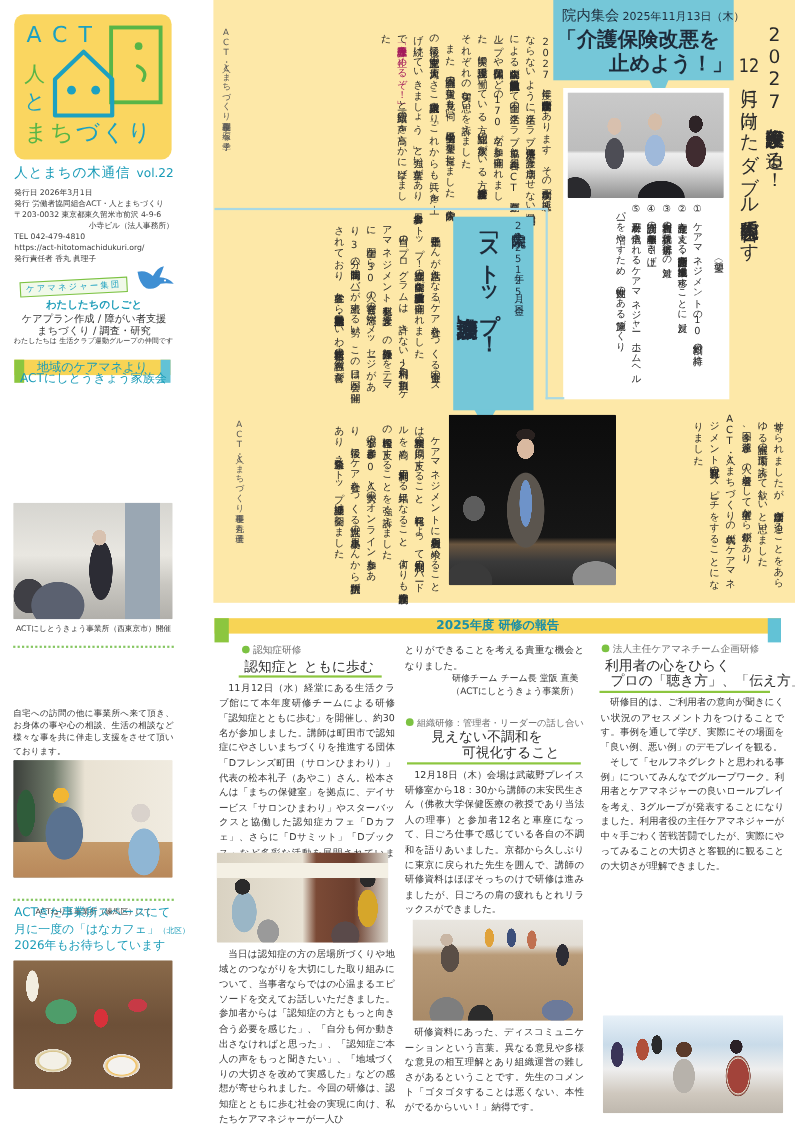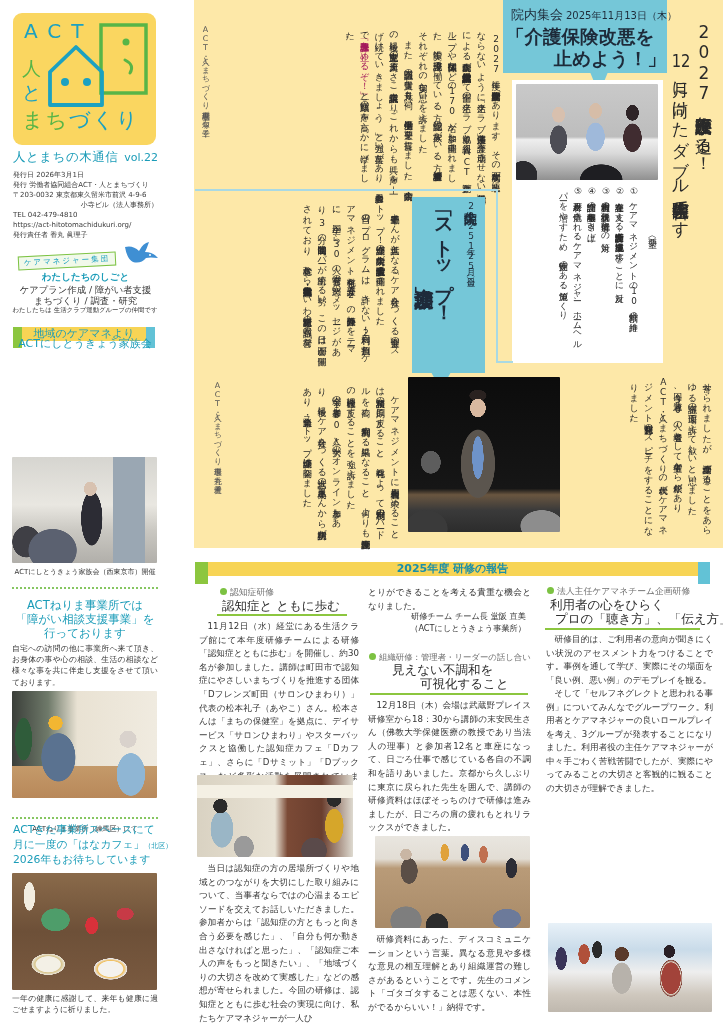--- a/index.html
+++ b/index.html
@@ -122,28 +122,23 @@
   <div class="a banner-txt">地域のケアマネより</div>
 
   <div class="a sb-h" style="top:336px;font-size:11px;line-height:16px;">ACTにしとうきょう家族会</div>
   <div class="a photo" style="left:12px;top:457px;width:145px;height:106px;background:
       radial-gradient(ellipse 9px 10px at 54% 30%, #d8c2b0 70%, transparent 72%),
       radial-gradient(ellipse 15px 38px at 55% 58%, #2c2c34 70%, transparent 72%),
       radial-gradient(ellipse 34px 30px at 28% 88%, #5b6170 70%, transparent 72%),
       radial-gradient(ellipse 20px 22px at 10% 80%, #3f3f45 70%, transparent 72%),
       linear-gradient(90deg, transparent 70%, #9aa7b3 70%, #9aa7b3 92%, transparent 92%),
       linear-gradient(#d6d5d0 0%, #e9e7e1 45%, #c9c7c1 70%, #b1afaa 100%);"></div>
-  <div class="a sb-cap" style="top:567px;">ACTにしとうきょう家族会（西東京市）開催</div>
+  <div class="a sb-cap" style="top:567px;">ACTにしとうきょう事業所（西東京市）開催</div>
   <div class="a dash" style="top:587px;"></div>
 
-  <div class="a sb-h" style="top:598px;font-size:11.5px;line-height:14px;">
-    <div>ACTねりま事業所では</div>
-    <div>「障がい相談支援事業」を</div>
-    <div>行っております</div>
-  </div>
   <div class="a sb-p" style="top:643px;">自宅への訪問の他に事業所へ来て頂き、お身体の事や心の相談、生活の相談など様々な事を共に伴走し支援をさせて頂いております。</div>
   <div class="a photo" style="left:12px;top:691px;width:145px;height:107px;background:
       radial-gradient(circle 10px at 30% 30%, #f2b632 70%, transparent 72%),
       radial-gradient(ellipse 24px 34px at 32% 62%, #5a7290 70%, transparent 72%),
       radial-gradient(ellipse 12px 12px at 80% 45%, #d9d2cc 70%, transparent 72%),
       radial-gradient(ellipse 20px 30px at 82% 78%, #8fb6d4 70%, transparent 72%),
       radial-gradient(ellipse 12px 30px at 8% 45%, #2f5c3a 70%, transparent 72%),
       linear-gradient(180deg, transparent 70%, #c49a6a 70%, #b8885a 100%),
       linear-gradient(90deg, #3b3f3a 0%, #6f7a6a 25%, #e9e2d3 45%, #f0ebe0 100%);"></div>
   <div class="a sb-cap" style="top:824px;">ACTねりま事業所（練馬区）にて</div>
@@ -155,21 +150,20 @@
     <div>2026年もお待ちしています</div>
   </div>
   <div class="a photo" style="left:12px;top:873px;width:145px;height:117px;background:
       radial-gradient(ellipse 22px 14px at 25% 78%, #f3f0e6 55%, #d8c58c 60%, #e9e4d8 75%, transparent 77%),
       radial-gradient(ellipse 22px 14px at 68% 82%, #f4f2ee 55%, #f0c060 60%, #e8e8f0 75%, transparent 77%),
       radial-gradient(ellipse 20px 16px at 30% 40%, #4e9d6a 70%, transparent 72%),
       radial-gradient(ellipse 9px 12px at 55% 45%, #d8313a 70%, transparent 72%),
       radial-gradient(ellipse 14px 10px at 78% 35%, #c73a46 60%, transparent 62%),
       radial-gradient(ellipse 8px 20px at 12% 20%, #f2ede0 70%, transparent 72%),
       linear-gradient(#8a6a4a, #6d5038 50%, #7a5a40);"></div>
-  <div class="a sb-p" style="top:993px;">一年の健康に感謝して、来年も健康に過ごせますように祈りました。</div>
 </aside>
 
 <section class="a yellow"></section>
 
 <div class="vt headline" style="left:694px;top:22px;height:300px;">2027年度介護保険改正が迫る！</div>
 <div class="vt headline" style="left:671px;top:52px;height:310px;"><span class="tcy">12</span><span>月に向けたダブル院内集会報告です</span></div>
 
 <div class="a bubble" style="left:503px;top:0;width:164px;height:73px;"></div>
 <div class="a" style="left:590px;top:72px;width:0;height:0;border-left:9px solid transparent;border-right:9px solid transparent;border-top:22px solid #75c7d8;"></div>
 <div class="a bub-label" style="left:511px;top:7px;"><span>院内集会</span><span class="d">2025年11月13日（木）</span></div>

